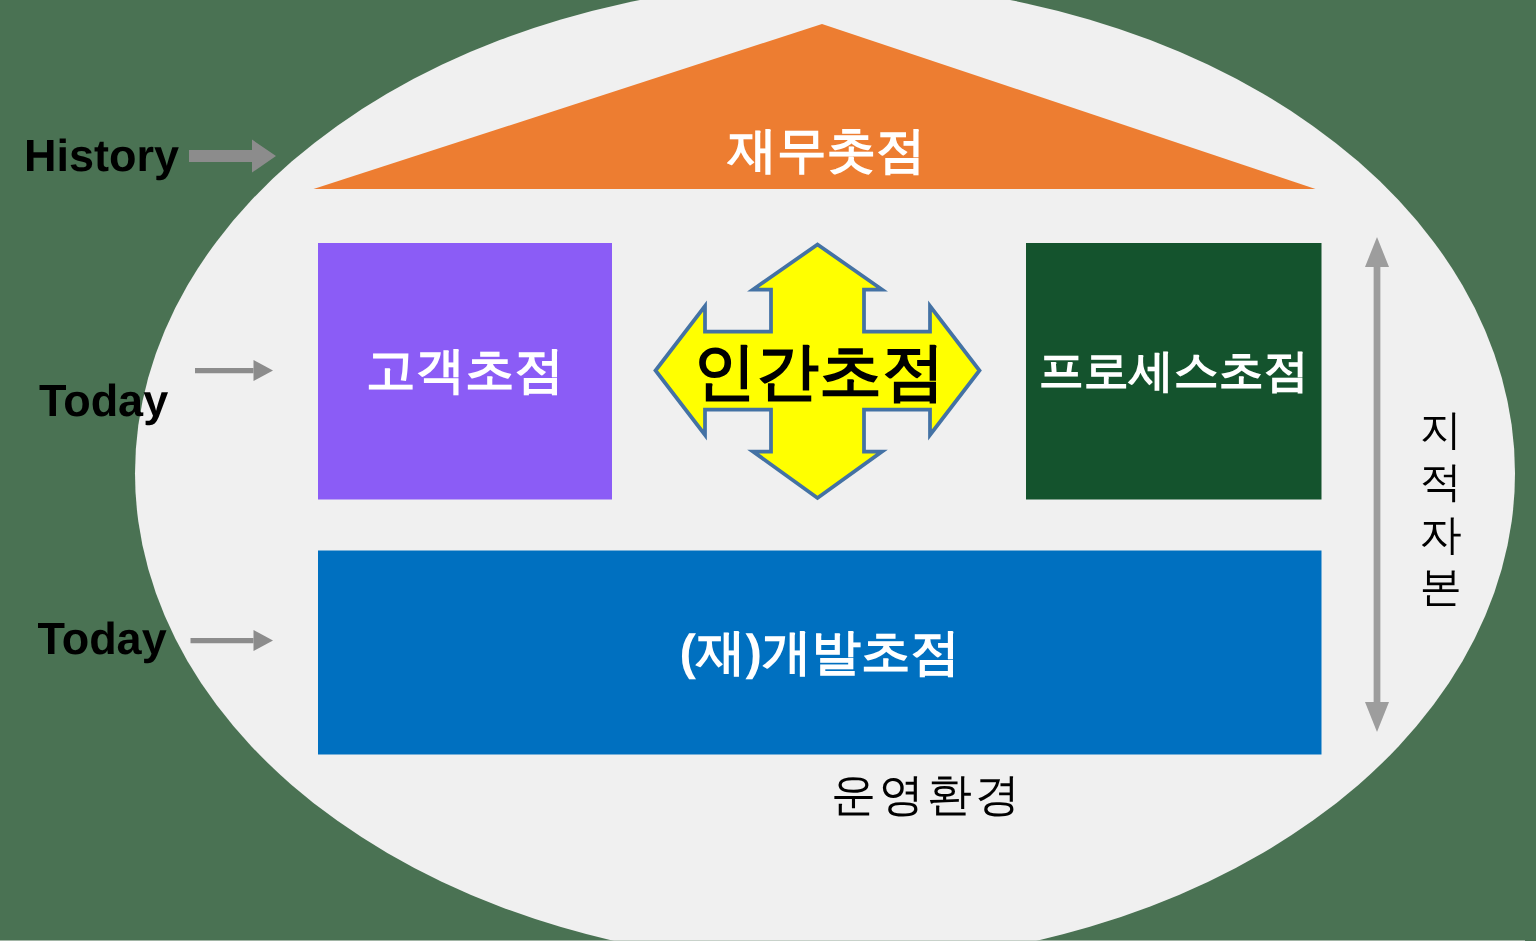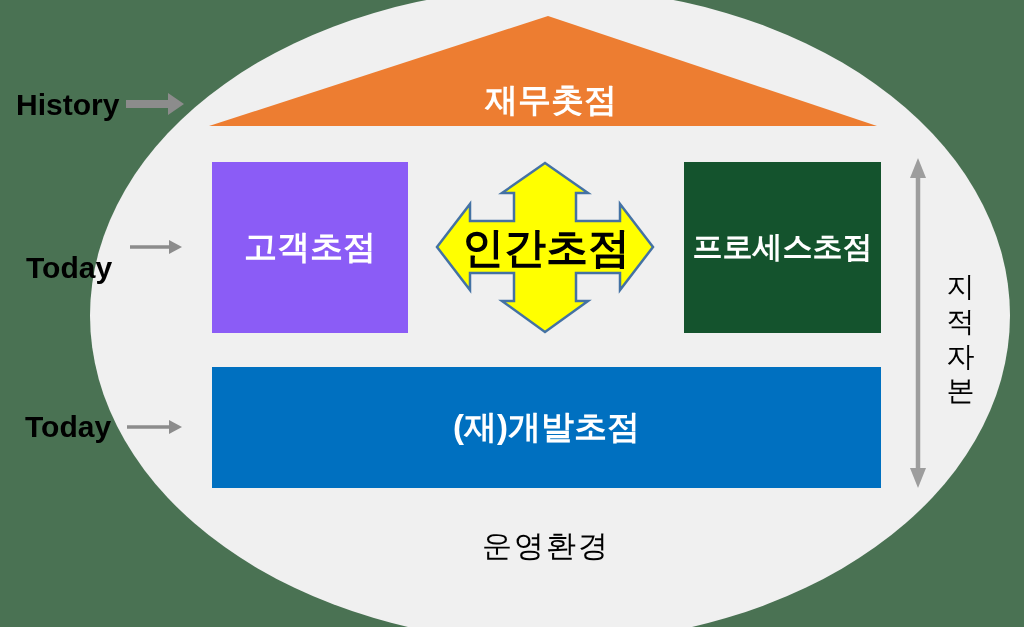--- a/index.html
+++ b/index.html
@@ -17,39 +17,39 @@
   #shapes{
     position:absolute;left:0;top:0;width:1024px;height:627px;
   }
   .box{
     position:absolute;
     display:flex;align-items:center;justify-content:center;
     color:#fff;font-weight:bold;
   }
   #customer-box{left:212px;top:162px;width:196px;height:171px;font-size:33px;}
   #process-box{left:684px;top:162px;width:197px;height:171px;font-size:30px;}
-  #redevelopment-box{left:212px;top:367px;width:669px;height:121px;font-size:33px;}
+  #redevelopment-box{left:212px;top:367px;width:669px;height:136px;font-size:33px;}
   .float-label{
     position:absolute;text-align:center;font-weight:bold;color:#fff;
   }
   #finance-label{left:451px;top:60px;width:200px;height:40px;line-height:40px;font-size:33px;margin-top:20px;}
   #human-label{left:446px;top:228px;width:200px;height:40px;line-height:40px;font-size:42px;color:#000;}
   .timeline-label{
     position:absolute;color:#000;font-size:30px;font-weight:600;white-space:nowrap;
   }
   #history-label{left:16px;top:88px;text-align:center;}
   #today-label{left:26px;top:231px;margin-top:20px;}
   #future-label{left:25px;top:410px;}
   #intellectual-capital-label{
     position:absolute;left:941px;top:254px;
     writing-mode:vertical-rl;text-orientation:upright;
     color:#000;font-size:28px;letter-spacing:7px;font-weight:400;
   }
   #operating-environment-label{
-    position:absolute;left:482px;top:526px;width:200px;text-align:left;
+    position:absolute;left:482px;top:510px;width:200px;text-align:right;
     color:#000;font-size:30px;letter-spacing:2px;font-weight:400;
   }
 </style>
 </head>
 <body>
 
 <div id="canvas" style="background: rgb(74, 114, 83);">
 
   <div id="ellipse" style="background: rgb(240, 240, 240);"></div>
 

